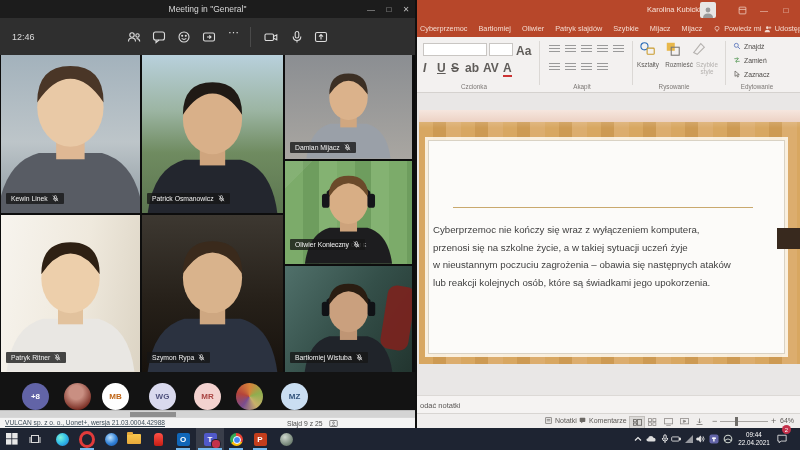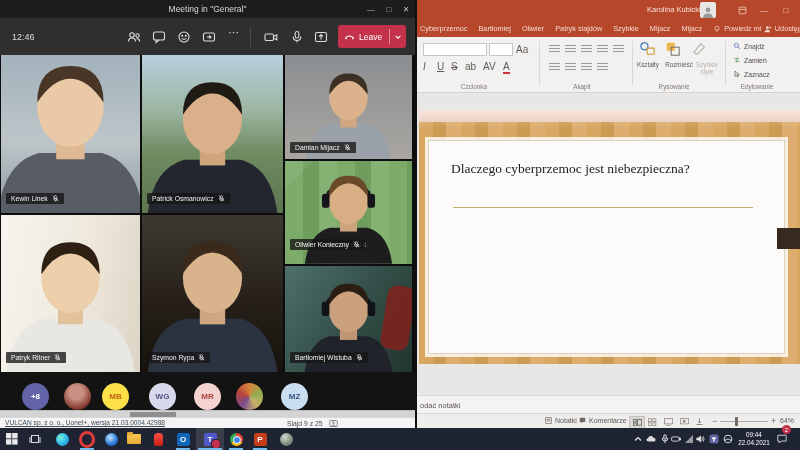--- a/index.html
+++ b/index.html
@@ -38,21 +38,21 @@
   .t7{background:linear-gradient(125deg,#50706a,#344f49 50%,#22352f);--skin:#caa07e;--skin2:#bf9574;--hair:#2a1d12;--shirt:#20242a;--hp:#101216}
   .chair{right:0;bottom:22px;width:28px;height:64px;background:#7c221e;border-radius:9px;transform:rotate(9deg);opacity:.9}
   .ntag{position:absolute;left:5px;bottom:9px;background:rgba(22,22,22,.78);color:#f0f0f0;font-size:6.8px;
     padding:2px 5px;display:flex;align-items:center;gap:4px;border-radius:1px;white-space:nowrap}
   .ntag svg{width:7px;height:7px}
   .shirt-text{position:absolute;left:0;right:0;bottom:16px;text-align:center;font-size:5px;letter-spacing:2px;color:#d9d9d9;opacity:.85}
   
   .astrip{left:0;top:372px;width:415px;height:38px;background:#131313}
   .av{top:11px;width:27px;height:27px;border-radius:50%;display:flex;align-items:center;justify-content:center;font-size:8px;font-weight:bold}
   .av-badge{background:#6264a7;color:#fff}
-  .av-mb{background:#fde047;color:#c06515}
+  .av-mb{background:#ffffff;color:#c06515}
   .av-wg{background:#d9d9ee;color:#50527e}
   .av-mr{background:#f3d2cf;color:#a94442}
   .av-mz{background:#cadef2;color:#33547c}
   .av-p1{background:radial-gradient(circle at 45% 35%,#c98f82 0 30%,#7a2e24 75%)}
   .av-p2{background:conic-gradient(#d8833a,#8fae4f,#c9b06a,#7a4d8f,#b5443a,#d8833a)}
   
   .scrollstrip{left:0;top:410px;width:415px;height:7px;background:#d4d4d4;border-top:1px solid #bdbdbd}
   .scrollthumb{left:130px;top:1px;width:46px;height:5px;background:#8f8f8f}
   .statusstrip{left:0;top:417px;width:415px;height:11px;background:#f4f4f4;border-top:1px solid #d8d8d8}
   .vlink{left:5px;top:1px;font-size:6.6px;color:#3d4c58;text-decoration:underline;white-space:nowrap}
@@ -64,21 +64,21 @@
   .pp-account{left:230px;top:5px;color:#f8e2d8;font-size:7.5px}
   .pp-avbox{left:283px;top:2px;width:16px;height:16px;background:#e8e6e4;border-radius:2px;display:flex;align-items:flex-end;justify-content:center;overflow:hidden}
   .pp-avbox svg{width:12px;height:12px}
   .ppctl{color:#f3d6c9;font-size:8px;top:0;height:20px;width:16px;display:flex;align-items:center;justify-content:center}
   .pp-tabs{left:0;top:20px;width:100%;height:17px;background:#b7472a;display:flex;align-items:center;gap:11px;padding-left:3px;color:#f4dacf;font-size:7.3px;white-space:nowrap}
   .pp-share{position:absolute;right:3px;top:0;height:17px;display:flex;align-items:center;gap:3px;color:#f4dacf;font-size:7.3px}
   .pp-ribbon{left:0;top:37px;width:100%;height:55px;background:#f3f1f0;border-bottom:1px solid #d5d2cf}
   .gsep{top:4px;width:1px;height:44px;background:#dbd8d5}
   .glabel{bottom:2px;font-size:6.3px;color:#7c7875;width:70px;text-align:center}
   .fbox{top:6px;height:11px;background:#fff;border:1px solid #c9c6c3}
-  .ricon{font-size:10px;color:#5f5c59;font-weight:normal}
+  .ricon{font-size:12px;color:#5f5c59;font-weight:bold}
   .mi{width:11px;height:8px;background:repeating-linear-gradient(#9a9a9a 0 1px,transparent 1px 3px)}
   .rbtn{font-size:6.3px;color:#5f5c59;text-align:center;line-height:7px}
   .ed-item{display:flex;align-items:center;gap:3px;font-size:6.8px;color:#4f4c49}
   .pp-notes{left:0;top:395px;width:100%;height:18px;background:#f5f3f2;border-top:1px solid #dcd9d6;color:#5a5755;font-size:7.5px;display:flex;align-items:center;padding-left:3px}
   .pp-status{left:0;top:413px;width:100%;height:15px;background:#f0eeed;border-top:1px solid #d8d5d2;color:#5c5956;font-size:7px}
   .vw{top:2px;width:14px;height:11px;display:flex;align-items:center;justify-content:center}
   .vw.active{background:#dbd9d7;border:1px solid #c2bfbc}
   .ztrack{top:7px;width:48px;height:1px;background:#a8a5a2}
   .zthumb{top:3px;width:3px;height:9px;background:#6f6c69}
   
@@ -198,34 +198,20 @@
           <path d="M3.2,6.5 Q3.2,10.5 7,10.5 Q10.8,10.5 10.8,6.5 M7,10.5 L7,12.5"></path>
         </svg>
       </span>
       <span class="abs tic" style="left:314px">
         <svg viewBox="0 0 14 14" fill="none" stroke="#dcdcdc" stroke-width="1.1">
           <rect x="1.5" y="2.5" width="11" height="9" rx="1.5"></rect>
             <path d="M7,9.5 L7,4.8 M5,6.6 L7,4.6 L9,6.6"></path>
         </svg>
       </span>
 
-      <div class="abs leave">
-        <span class="leave-label">
-          <svg width="11" height="11" viewBox="0 0 12 12" fill="none" stroke="#fff" stroke-width="1.2">
-            <path d="M1.5,7.5 Q6,3.5 10.5,7.5 M1.5,7.5 l1.4,1.4 M10.5,7.5 l-1.4,1.4"></path>
-          </svg>
-          <span>Leave</span>
-        </span>
-        <span class="leave-sep"></span>
-        <span class="leave-chev">
-          <svg width="8" height="8" viewBox="0 0 10 10" fill="none" stroke="#fff" stroke-width="1.3">
-              <path d="M2,3.5 L5,6.5 L8,3.5"></path>
-            </svg>
-        </span>
-      </div>
     </div>
 
     <div class="abs tile t1" style="left:1px;top:55px;width:139px;height:158px">
       <svg class="person" style="height:100%;width:120%;left:-10%" viewBox="0 0 100 100" preserveAspectRatio="xMidYMax meet">
           <use href="#kid"></use>
         </svg>
       <div class="ntag">
         <span>Kewin Linek</span>
         <svg viewBox="0 0 12 12">
             <use href="#micoff"></use>
@@ -445,22 +431,25 @@
             <path d="M3,1.5 L3,9.5 L5.4,7.6 L6.8,10.6 L8.2,10 L6.8,7 L9.5,7 Z"></path>
           </svg>
         <span>Zaznacz</span>
       </div>
       <div class="abs glabel" style="left:305px">Edytowanie</div>
     </div>
 
     <div class="abs slide">
       <div class="abs slide-topband"></div>
       <div class="abs panel">
-        <div class="abs sl-title">Dlaczego cyberprzemoc jest niebezpieczna?</div>
         <div class="abs sl-sep"></div>
+        <div class="abs sl-body">Cyberprzemoc nie kończy się wraz z wyłączeniem komputera,
+przenosi się na szkolne życie, a w takiej sytuacji uczeń żyje
+w nieustannym poczuciu zagrożenia – obawia się następnych ataków
+lub reakcji kolejnych osób, które są świadkami jego upokorzenia.</div>
       </div>
       <div class="abs darkrect"></div>
     </div>
 
     <div class="abs pp-notes">
       <span>odać notatki</span>
     </div>
 
     <div class="abs pp-status">
       <span class="abs" style="left:128px;top:3px;display:flex;gap:3px;align-items:center">

